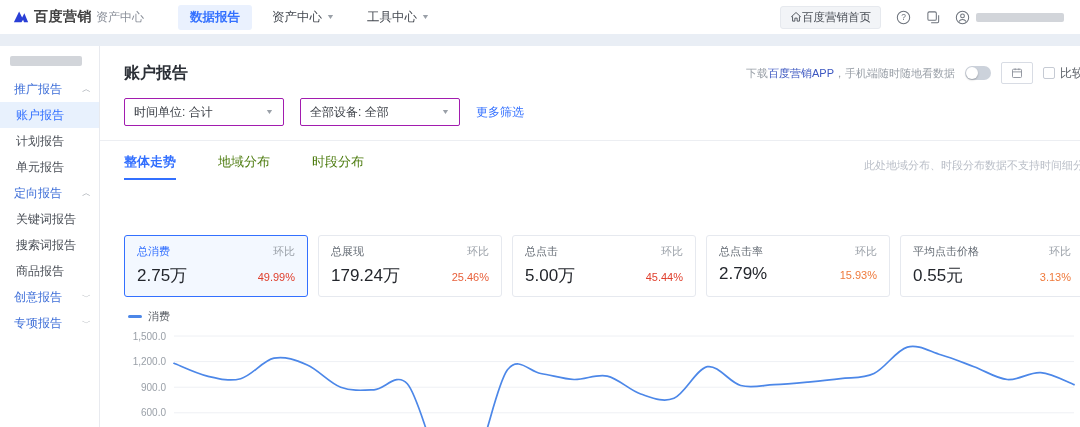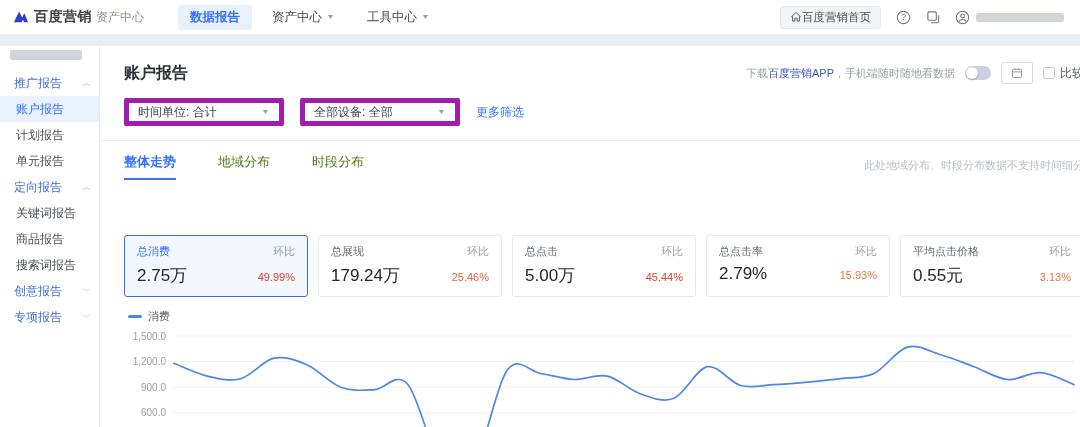--- a/index.html
+++ b/index.html
@@ -23,21 +23,21 @@
   .icon-btn { width:16px; height:16px; display:inline-flex; align-items:center; justify-content:center;
     color:#6d737c; cursor:pointer; }
   .user { display:flex; align-items:center; gap:6px; cursor:pointer; }
   .redacted { display:inline-block; height:9px; border-radius:2px; background:#d2d5da; }
 
   
   .strip { height:12px; background:#e9eef5; }
 
   
   .main { display:flex; height:381px; }
-  .sidebar { width:100px; background:#fff; border-right:1px solid #e8eaef; flex:none; }
+  .sidebar { width:100px; background:#fff; border-right:1px solid #e8eaef; padding-top:6px; flex:none; }
   .acct-redacted { margin:4px 8px 10px 10px; }
   .side-item { height:26px; display:flex; align-items:center; font-size:12px; color:#4a4f57;
     padding:0 8px 0 14px; cursor:pointer; white-space:nowrap; }
   .side-item .lbl { flex:1; }
   .side-item .caret { font-size:9px; color:#9aa0a8; }
   .side-item.group { color:#3f6fd8; }
   .side-item.child { padding-left:16px; }
   .side-item.selected { background:#e8f1fd; color:#3370ff; }
 
   .content { flex:1; padding:16px 16px 0 24px; position:relative; }
@@ -48,21 +48,21 @@
   .dl-hint .app { color:#3b56c0;text-align:right; }
   .toggle { width:26px; height:14px; border-radius:7px; background:#ccd2db; position:relative; cursor:pointer; flex:none; }
   .toggle .knob { position:absolute; left:1px; top:1px; width:12px; height:12px; border-radius:50%;
     background:#fff; box-shadow:0 1px 2px rgba(0,0,0,.25); }
   .date-box { display:flex; align-items:center; gap:7px; border:1px solid #d8dce4; border-radius:2px;
     padding:4px 9px; font-size:12px; color:#3b3f46; cursor:pointer; white-space:nowrap; }
   .cmp { display:flex; align-items:center; gap:5px; font-size:12px; color:#5a5f66; cursor:pointer; }
   .cmp .box { width:12px; height:12px; border:1px solid #c6cbd4; border-radius:2px; background:#fff; }
 
   .filters { display:flex; align-items:center; gap:16px; margin-top:14px; }
-  .select { width:160px; height:28px; border:5px solid #a21caf; border-radius:2px; display:flex;
+  .select { width:160px; height:28px; border:1px solid #a21caf; border-radius:2px; display:flex;
     align-items:center; padding:0 9px; font-size:12px; color:#3b3f46; cursor:pointer; }
   .select .caret { margin-left:auto; font-size:9px; color:#9aa0a8; transform:scaleY(.8); }
   .more-link { font-size:12px; color:#3370ff; cursor:pointer; }
 
   .divider { border-bottom:1px solid #eceef2; margin:14px -16px 0 -24px; }
 
   .tabs-row { display:flex; align-items:flex-end; margin-top:12px; }
   .tab { font-size:13px; color:#4d7c0f; margin-right:42px; padding-bottom:7px; cursor:pointer;
     border-bottom:2px solid transparent; }
   .tab.active { color:#3370ff; border-bottom-color:#3370ff; font-weight:bold; }
@@ -160,24 +160,24 @@
           <span class="lbl">单元报告</span>
         </div>
         <div class="side-item group">
           <span class="lbl">定向报告</span>
           <span class="caret">︿</span>
         </div>
         <div class="side-item child">
           <span class="lbl">关键词报告</span>
         </div>
         <div class="side-item child">
+          <span class="lbl">搜索词报告</span>
+        </div>
+        <div class="side-item child">
           <span class="lbl">商品报告</span>
-        </div>
-        <div class="side-item child">
-          <span class="lbl">搜索词报告</span>
         </div>
         <div class="side-item group">
           <span class="lbl">创意报告</span>
           <span class="caret">﹀</span>
         </div>
         <div class="side-item group">
           <span class="lbl">专项报告</span>
           <span class="caret">﹀</span>
         </div>
       </div>

